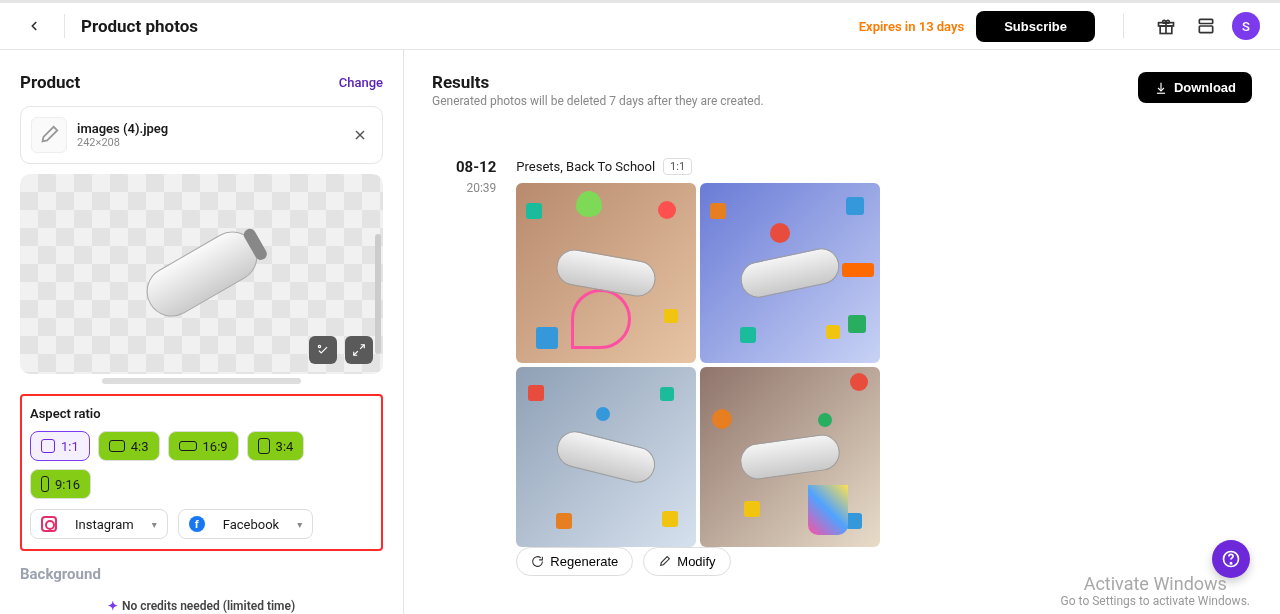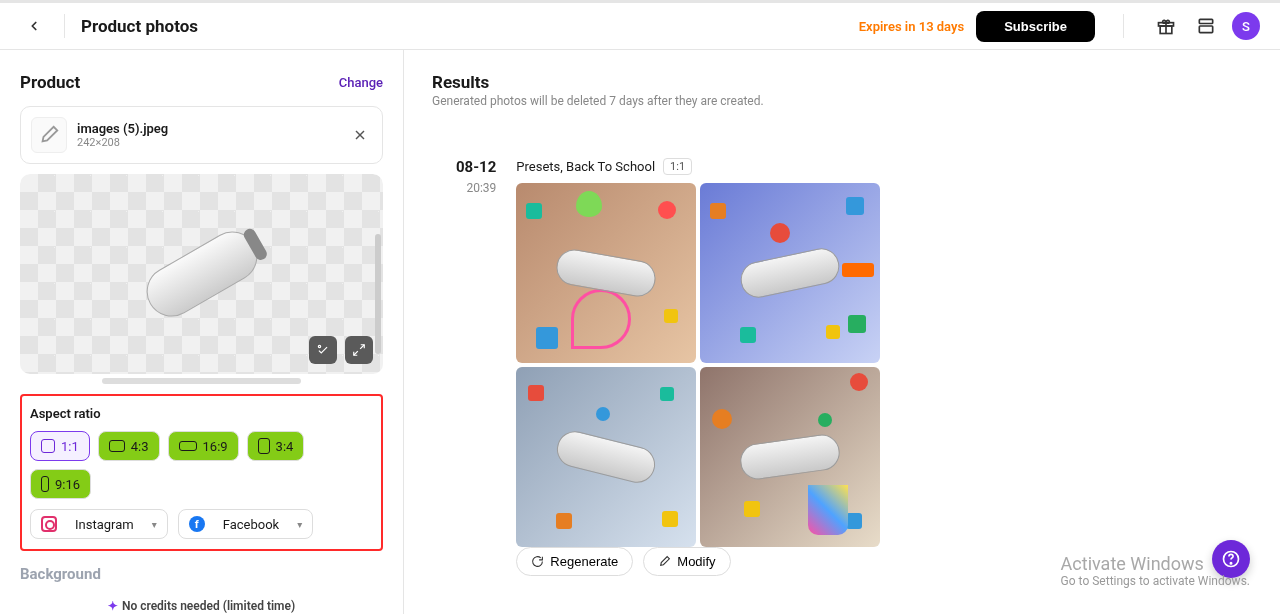--- a/index.html
+++ b/index.html
@@ -475,24 +475,24 @@
   cursor: pointer;
   display: flex;
   align-items: center;
   gap: 6px;
 }
 
 
 .watermarks {
   position: absolute;
   right: 30px;
-  bottom: 26px;
+  bottom: 6px;
   color: #9a9a9a;
   font-size: 12px;
-  text-align: left;
+  text-align: center;
   pointer-events: none;
 }
 .watermarks .wm1 { font-size: 18px; color: #a8a8a8; }
 .help-fab {
   position: absolute;
   right: 30px;
   bottom: 36px;
   width: 38px;
   height: 38px;
   border-radius: 50%;
@@ -549,21 +549,21 @@
       <span class="change-link">Change</span>
     </div>
 
     <div class="file-card">
       <div class="thumb-small">
         <svg width="22" height="22" viewBox="0 0 24 24" fill="none" stroke="#999" stroke-width="2">
             <path d="M17 3l4 4-11 11-5 1 1-5z"></path>
           </svg>
       </div>
       <div>
-        <div class="file-name">images (5).jpeg</div>
+        <div class="file-name">images (4).jpeg</div>
         <div class="file-dims">242×208</div>
       </div>
       <div class="close-x">
         <svg width="16" height="16" viewBox="0 0 24 24" fill="none" stroke="#555" stroke-width="2">
             <line x1="6" y1="6" x2="18" y2="18"></line>
             <line x1="18" y1="6" x2="6" y2="18"></line>
           </svg>
       </div>
     </div>
 
@@ -637,20 +637,28 @@
     </div>
 
   </div>
 
   <div class="main">
     <div class="results-header">
       <div>
         <div class="results-title">Results</div>
         <div class="results-sub">Generated photos will be deleted 7 days after they are created.</div>
       </div>
+      <button class="download-btn">
+        <svg width="14" height="14" viewBox="0 0 24 24" fill="none" stroke="#fff" stroke-width="2">
+            <path d="M12 3v12"></path>
+            <polyline points="7 12 12 17 17 12"></polyline>
+            <line x1="5" y1="21" x2="19" y2="21"></line>
+          </svg>
+        <span>Download</span>
+      </button>
     </div>
 
     <div class="gen-entry">
       <div class="gen-time">
         <div class="gen-date">08-12</div>
         <div class="gen-clock">20:39</div>
       </div>
       <div class="gen-body">
         <div class="gen-meta">
           <span>Presets, Back To School</span>

